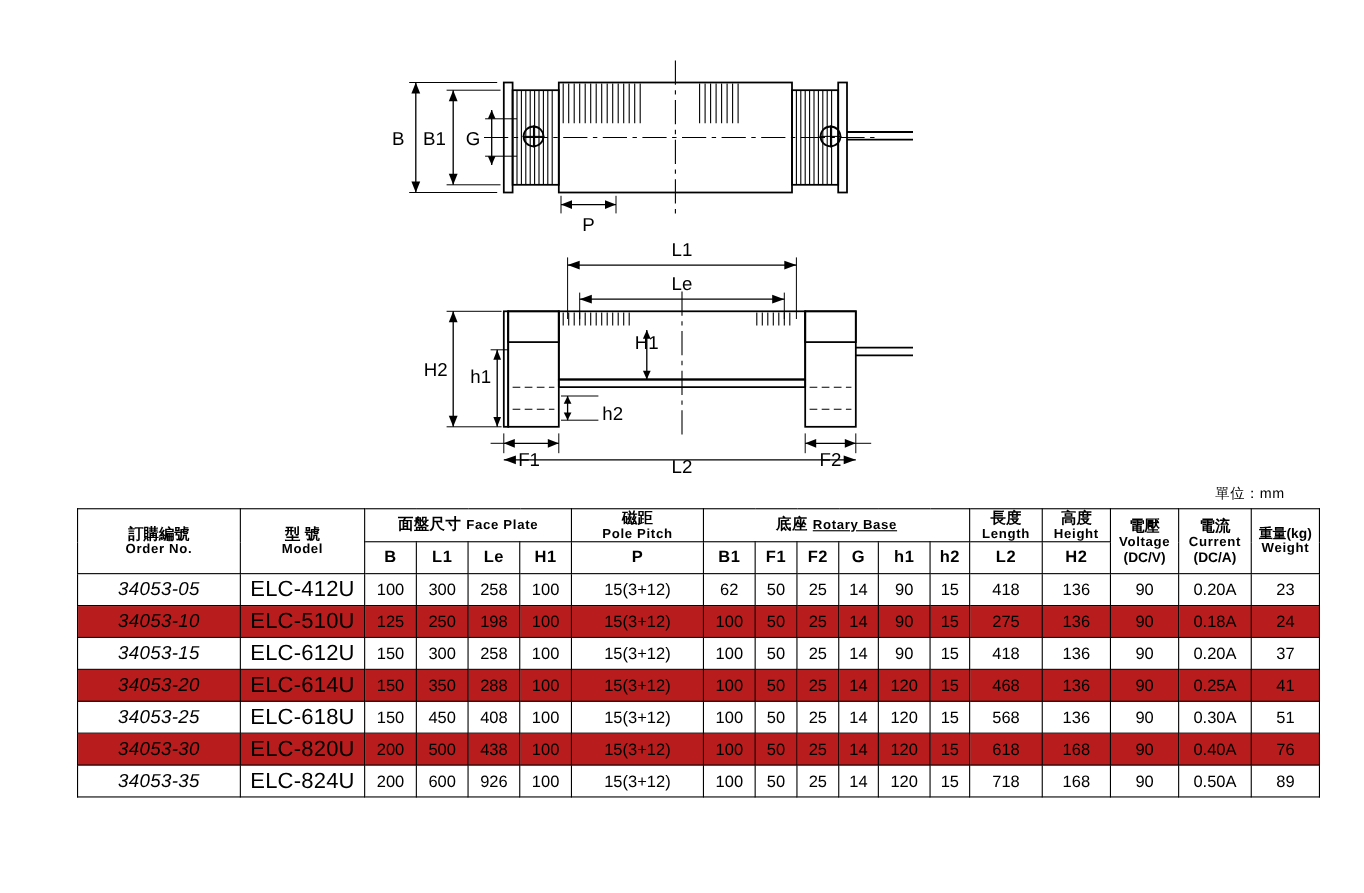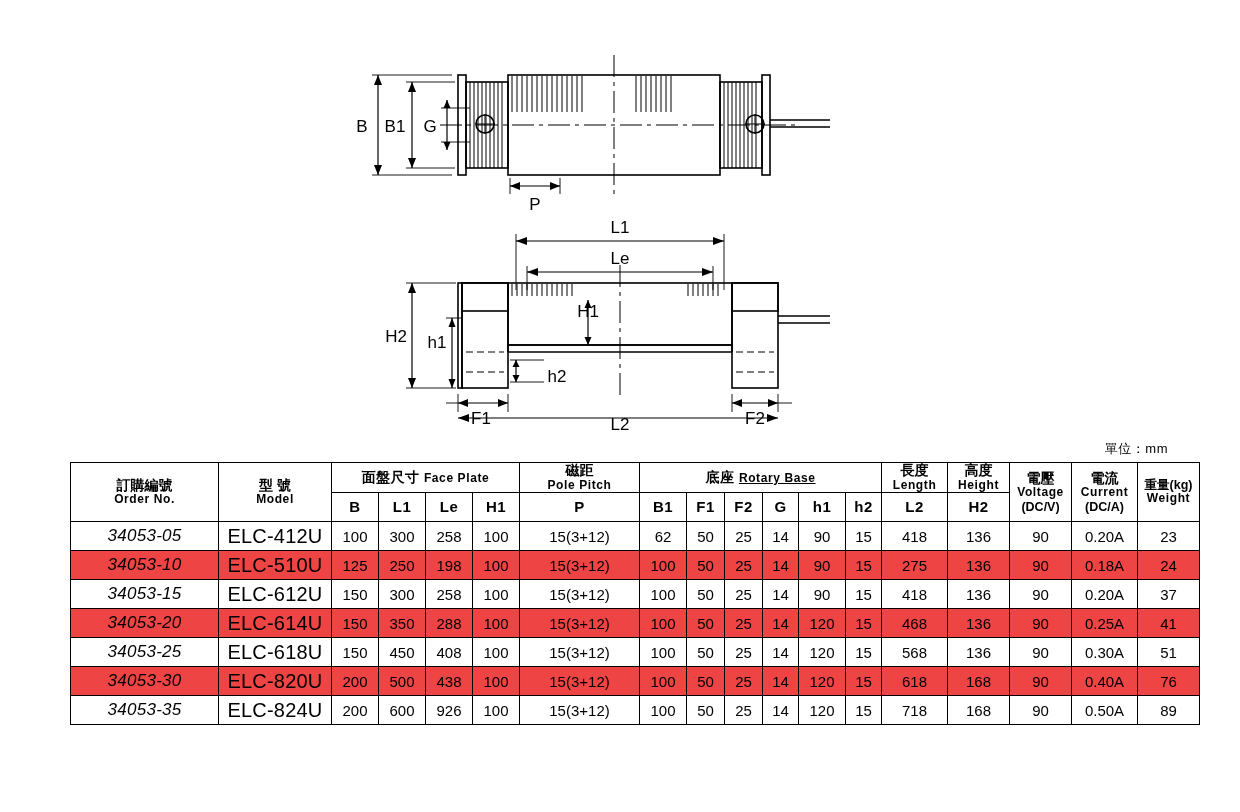--- a/index.html
+++ b/index.html
@@ -59,21 +59,21 @@
     line-height: 1.12;
   }
   .hdr-cn { font-size: 14px; display:block; }
   .hdr-en { font-size: 12px; display:block; letter-spacing: 0.6px; }
   .hdr-small { font-size: 12.5px; display:block; }
   .hdr-sub { font-size: 15px; font-weight: bold; letter-spacing: 0.5px; }
 
   .grp-head { letter-spacing: 0.4px; }
 
   tbody td { font-size: 16px; }
-  tbody tr.alt td { background: #ef4444; margin-top: 47px; }
+  tbody tr.alt td { background: #b91c1c; margin-top: 47px; }
   tbody td.order {
     font-weight: normal;
     font-style: italic;
     font-size: 17px;
     letter-spacing: 0.3px;
   }
   tbody td.model { font-size: 20px; letter-spacing: 0.2px; }
 
   
   col.c-order { width: 148px; }

